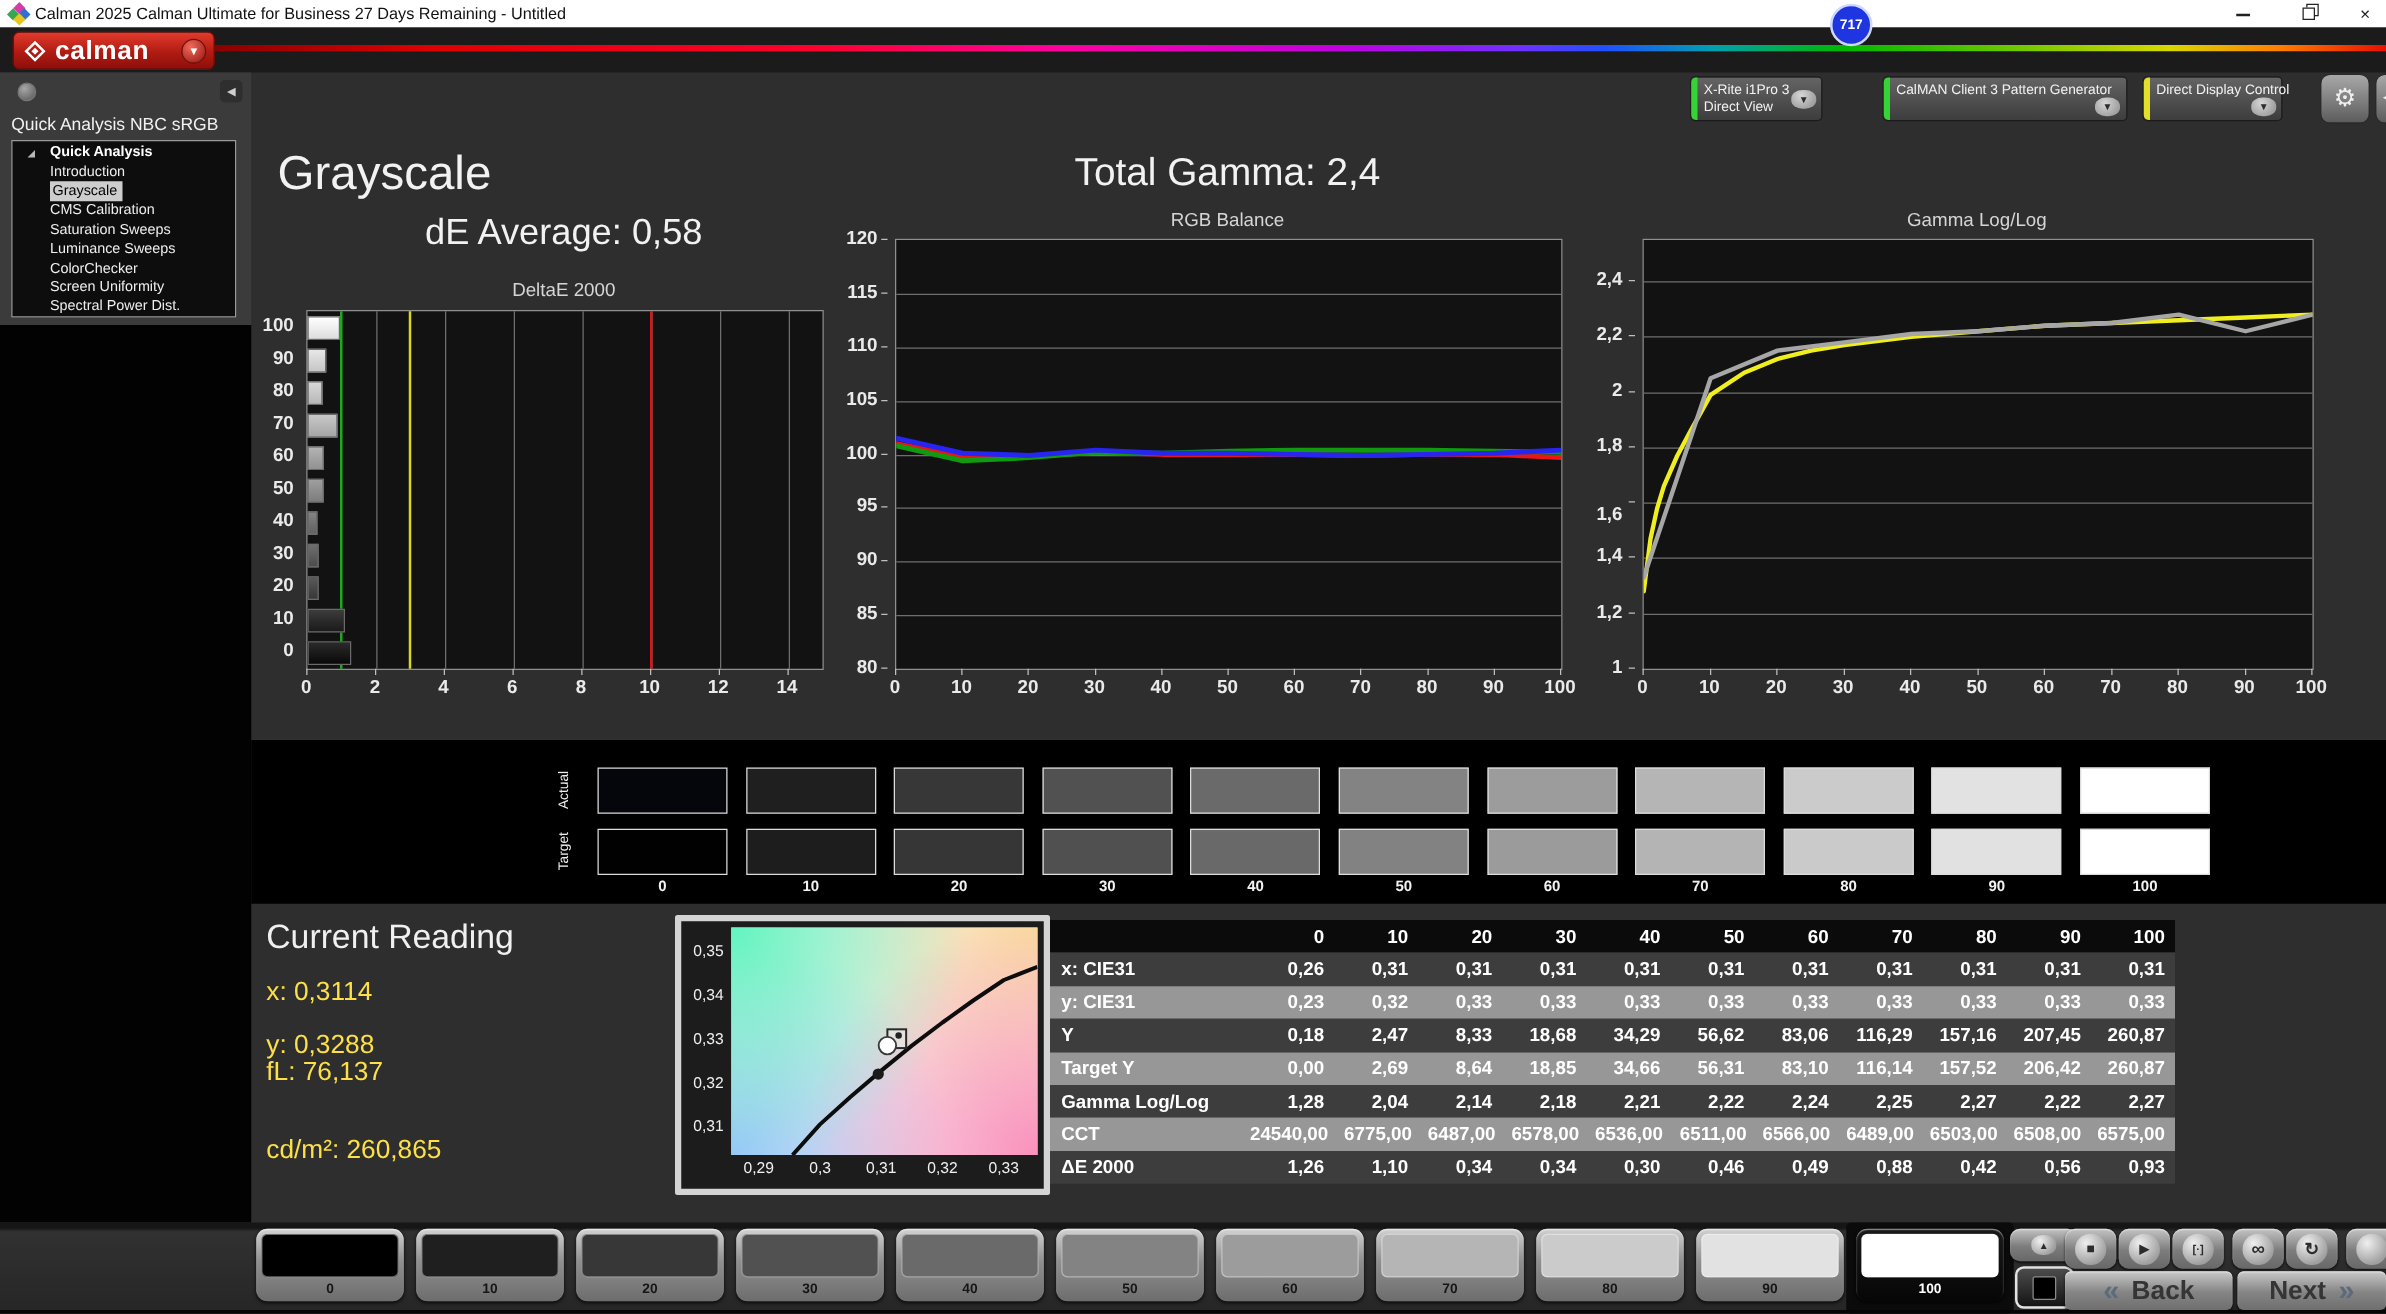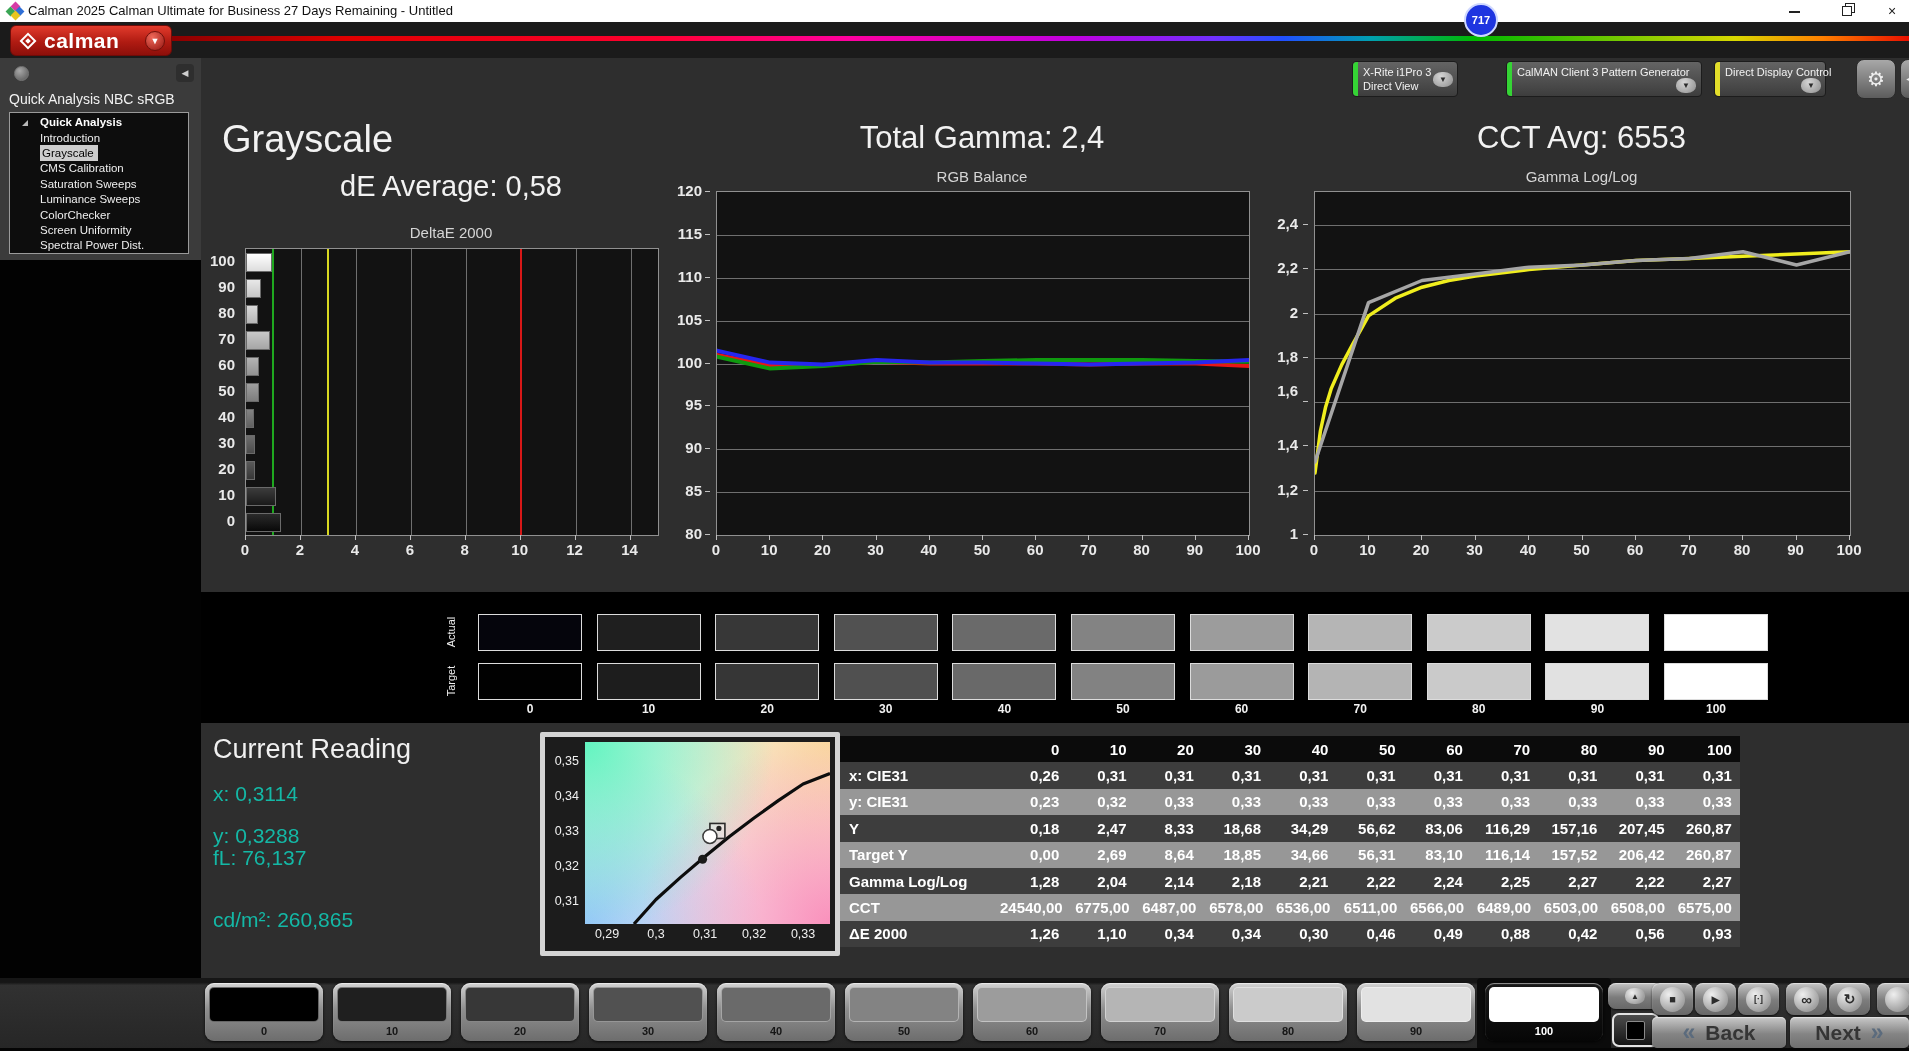--- a/index.html
+++ b/index.html
@@ -82,21 +82,21 @@
   .xtick{position:absolute;top:0;width:1px;height:5px;background:#c0c0c0;}
   .debar{position:absolute;left:0;border:1px solid #6a6a6a;box-sizing:border-box;}
   
   .strip{left:201px;top:592px;width:1708px;height:131px;background:#000;}
   .rotlab{position:absolute;color:#f0f0f0;font-size:11px;transform:rotate(-90deg);
     transform-origin:center;white-space:nowrap;}
   .sw{position:absolute;border:1px solid #dcdcdc;box-sizing:border-box;width:104px;height:37px;}
   .swlab{position:absolute;width:104px;text-align:center;color:#f2f2f2;font-size:12px;font-weight:700;}
   
   .cr-title{left:213px;top:734px;font-size:27px;color:#f0f0f0;}
-  .cr-line{left:213px;font-size:21px;color:#14b8a6;}
+  .cr-line{left:213px;font-size:21px;color:#fde047;}
   
   .cie-frame{left:540px;top:732px;width:300px;height:224px;background:#d4d4d4;border-radius:2px;}
   .cie-inner{position:absolute;left:5px;top:5px;width:290px;height:214px;background:#1c1c1c;}
   .cie-plot{position:absolute;left:40px;top:5px;width:245px;height:182px;
     background-image:
       radial-gradient(circle at 0% 0%,rgba(90,245,190,.95),rgba(90,245,190,0) 62%),
       radial-gradient(circle at 100% 100%,rgba(250,140,185,.95),rgba(250,140,185,0) 62%),
       radial-gradient(circle at 0% 100%,rgba(140,195,250,.9),rgba(140,195,250,0) 58%),
       radial-gradient(circle at 100% 0%,rgba(250,215,150,.9),rgba(250,215,150,0) 58%),
       linear-gradient(#f7f0ec,#f7ecef);}
@@ -215,21 +215,20 @@
           <div class="tree-item">Screen Uniformity</div>
           <div class="tree-item">Spectral Power Dist.</div>
         </div>
     </div>
   </div>
   <div class="abs leftblack"></div>
 
   <div class="abs h-grayscale">Grayscale</div>
   <div class="abs h-sub" style="left:245px;top:170px;width:412px;">dE Average: 0,58</div>
   <div class="abs h-big" style="left:716px;top:120px;width:532px;">Total Gamma: 2,4</div>
-  <div class="abs h-big" style="left:1314px;top:120px;width:535px;">CCT Avg: 6553</div>
   <div class="abs c-title" style="left:245px;top:224px;width:412px;">DeltaE 2000</div>
   <div class="abs c-title" style="left:716px;top:168px;width:532px;">RGB Balance</div>
   <div class="abs c-title" style="left:1314px;top:168px;width:535px;">Gamma Log/Log</div>
 
   <div class="abs" style="left:199px;top:248px;width:44px;height:286px;" id="deltae-ylabels">
       <div class="axis-ylab" style="top: 4px; left: 0px; width: 36px;">100</div>
       <div class="axis-ylab" style="top: 30px; left: 0px; width: 36px;">90</div>
       <div class="axis-ylab" style="top: 56px; left: 0px; width: 36px;">80</div>
       <div class="axis-ylab" style="top: 82px; left: 0px; width: 36px;">70</div>
       <div class="axis-ylab" style="top: 108px; left: 0px; width: 36px;">60</div>
@@ -341,21 +340,21 @@
       <div class="axis-xlab" style="left: 532px;">100</div>
     </div>
 
   <div class="abs" style="left:1262px;top:191px;width:46px;height:343px;" id="gamma-ylabels">
       <div class="axis-ylab" style="top: 334px; left: 0px; width: 36px;">1</div>
       <div class="ytick" style="top: 343px;"></div>
       <div class="axis-ylab" style="top: 289.742px; left: 0px; width: 36px;">1,2</div>
       <div class="ytick" style="top: 298.742px;"></div>
       <div class="axis-ylab" style="top: 245.484px; left: 0px; width: 36px;">1,4</div>
       <div class="ytick" style="top: 254.484px;"></div>
-      <div class="axis-ylab" style="top: 191px; left: 0px; width: 36px;">1,6</div>
+      <div class="axis-ylab" style="top: 212px; left: 0px; width: 36px;">1,6</div>
       <div class="ytick" style="top: 210.226px;"></div>
       <div class="axis-ylab" style="top: 156.968px; left: 0px; width: 36px;">1,8</div>
       <div class="ytick" style="top: 165.968px;"></div>
       <div class="axis-ylab" style="top: 112.71px; left: 0px; width: 36px;">2</div>
       <div class="ytick" style="top: 121.71px;"></div>
       <div class="axis-ylab" style="top: 68.4516px; left: 0px; width: 36px;">2,2</div>
       <div class="ytick" style="top: 77.4516px;"></div>
       <div class="axis-ylab" style="top: 24.1935px; left: 0px; width: 36px;">2,4</div>
       <div class="ytick" style="top: 33.1935px;"></div>
     </div>

